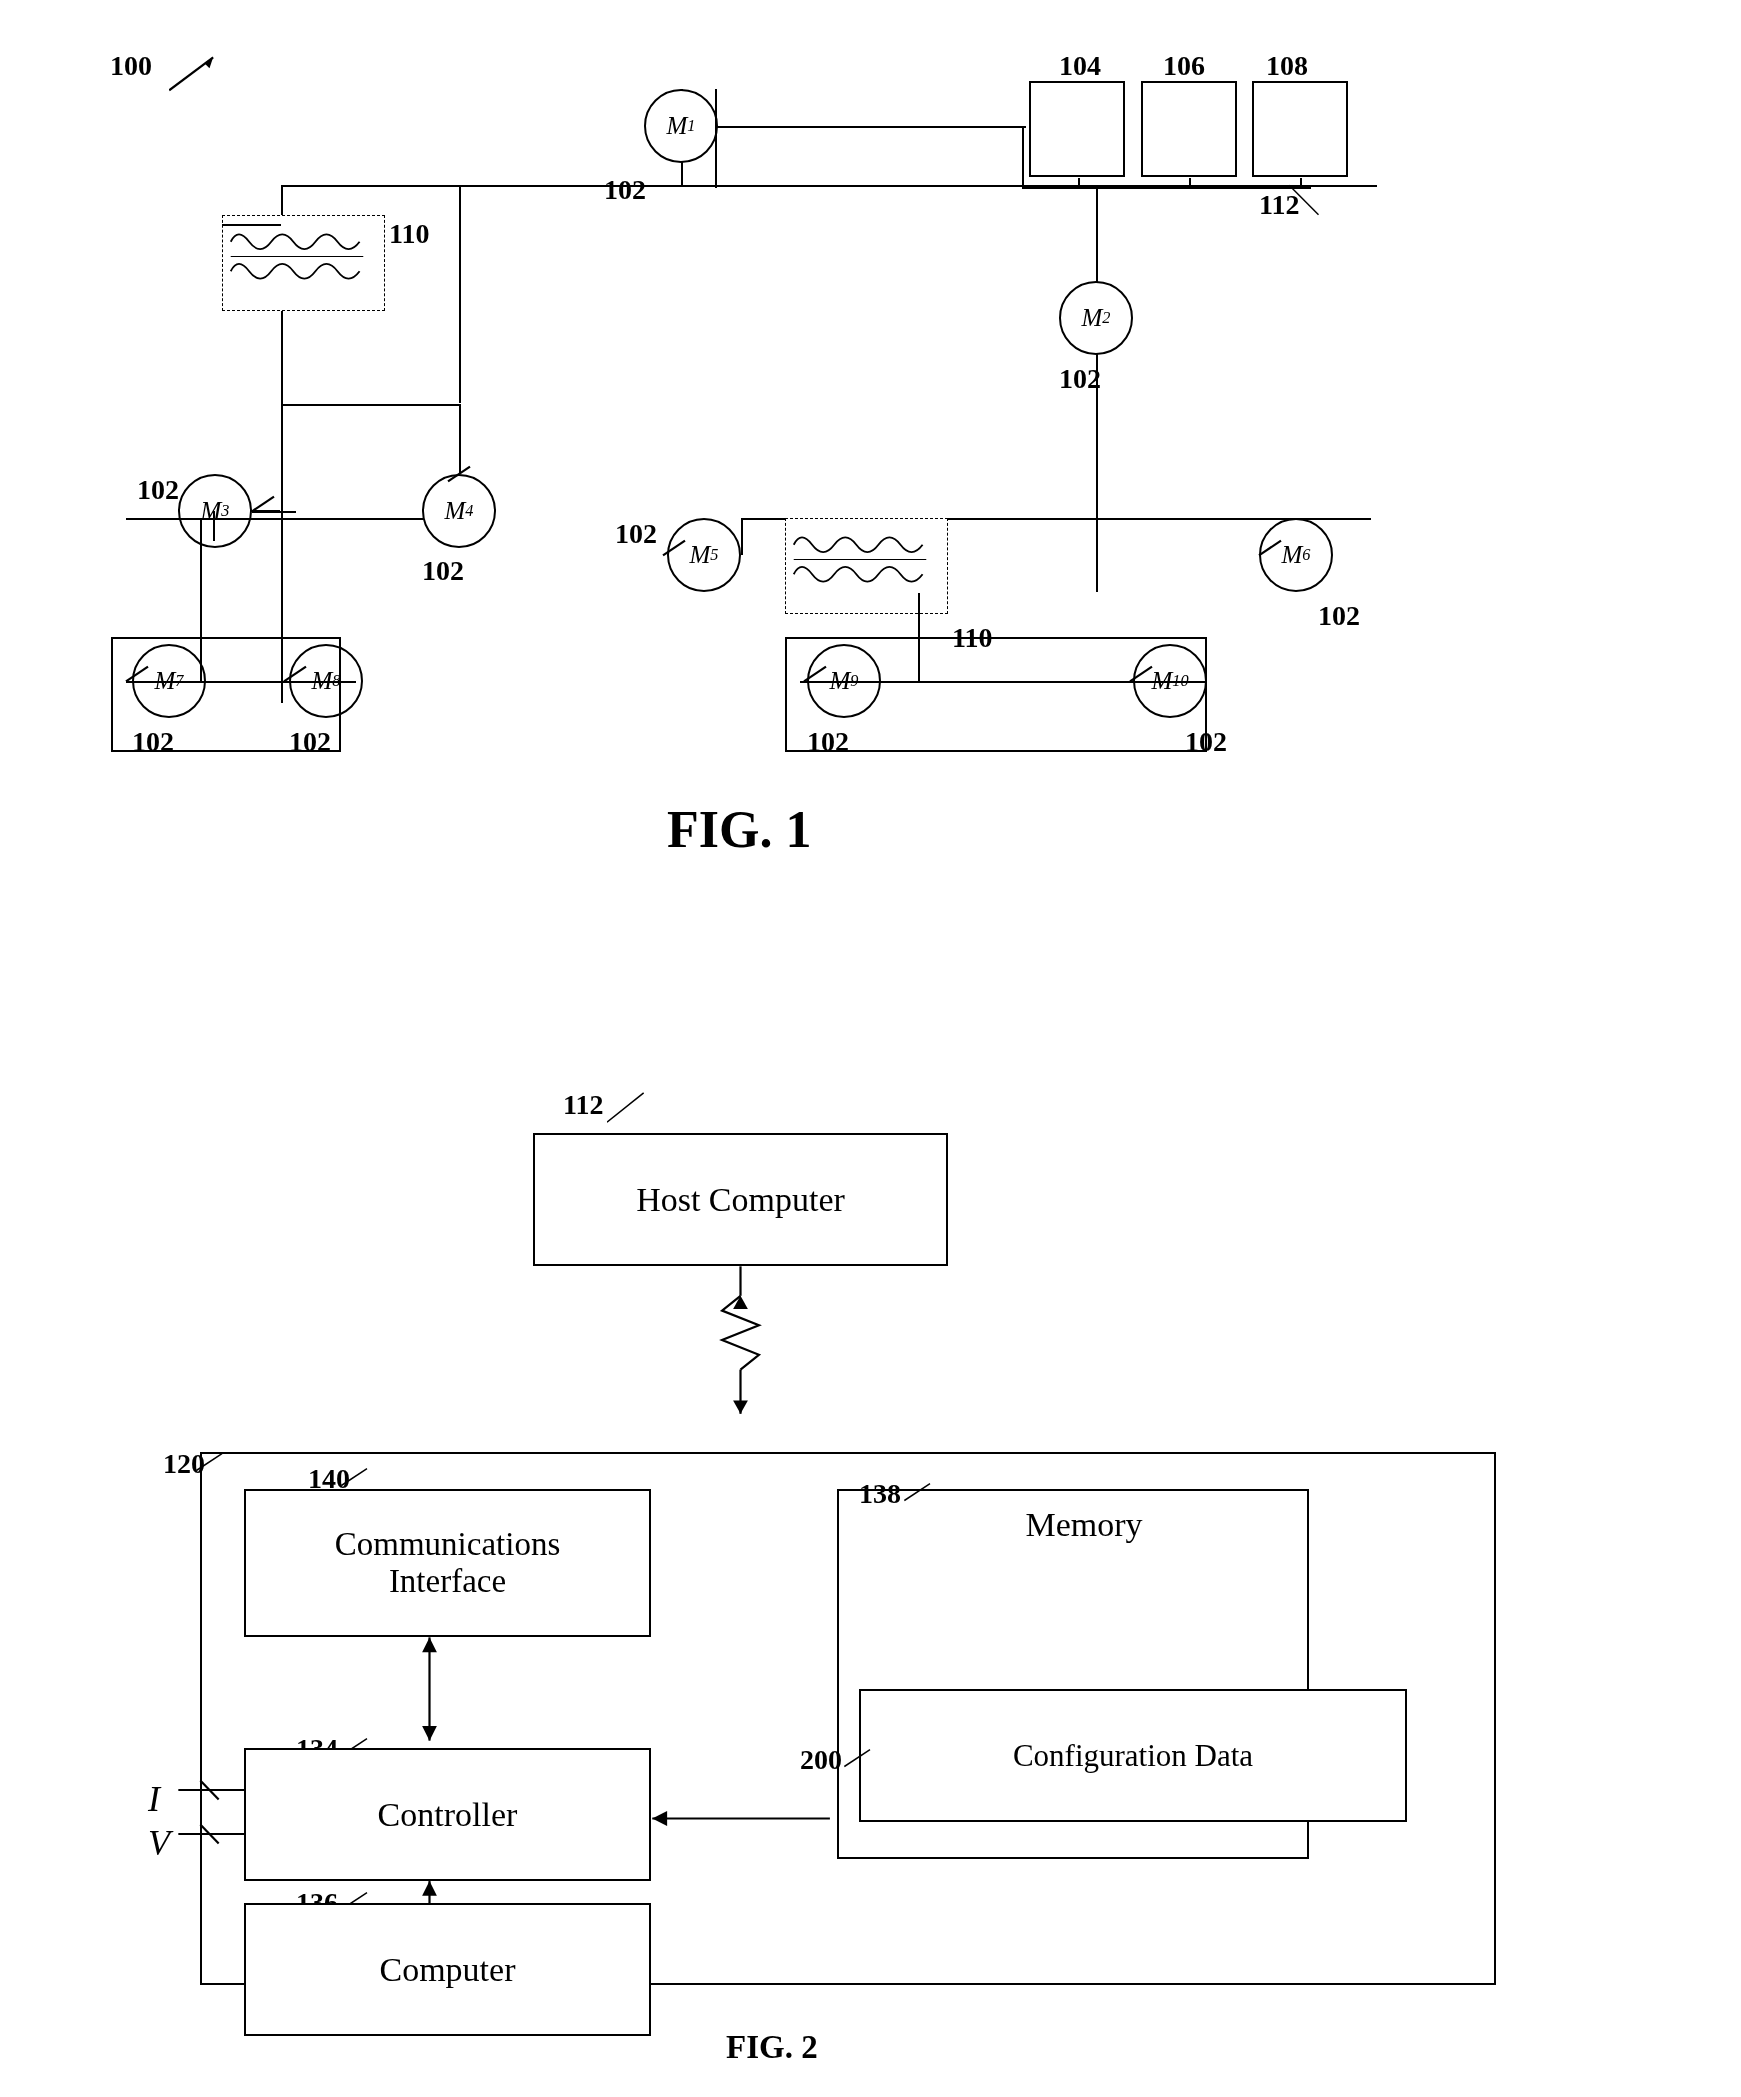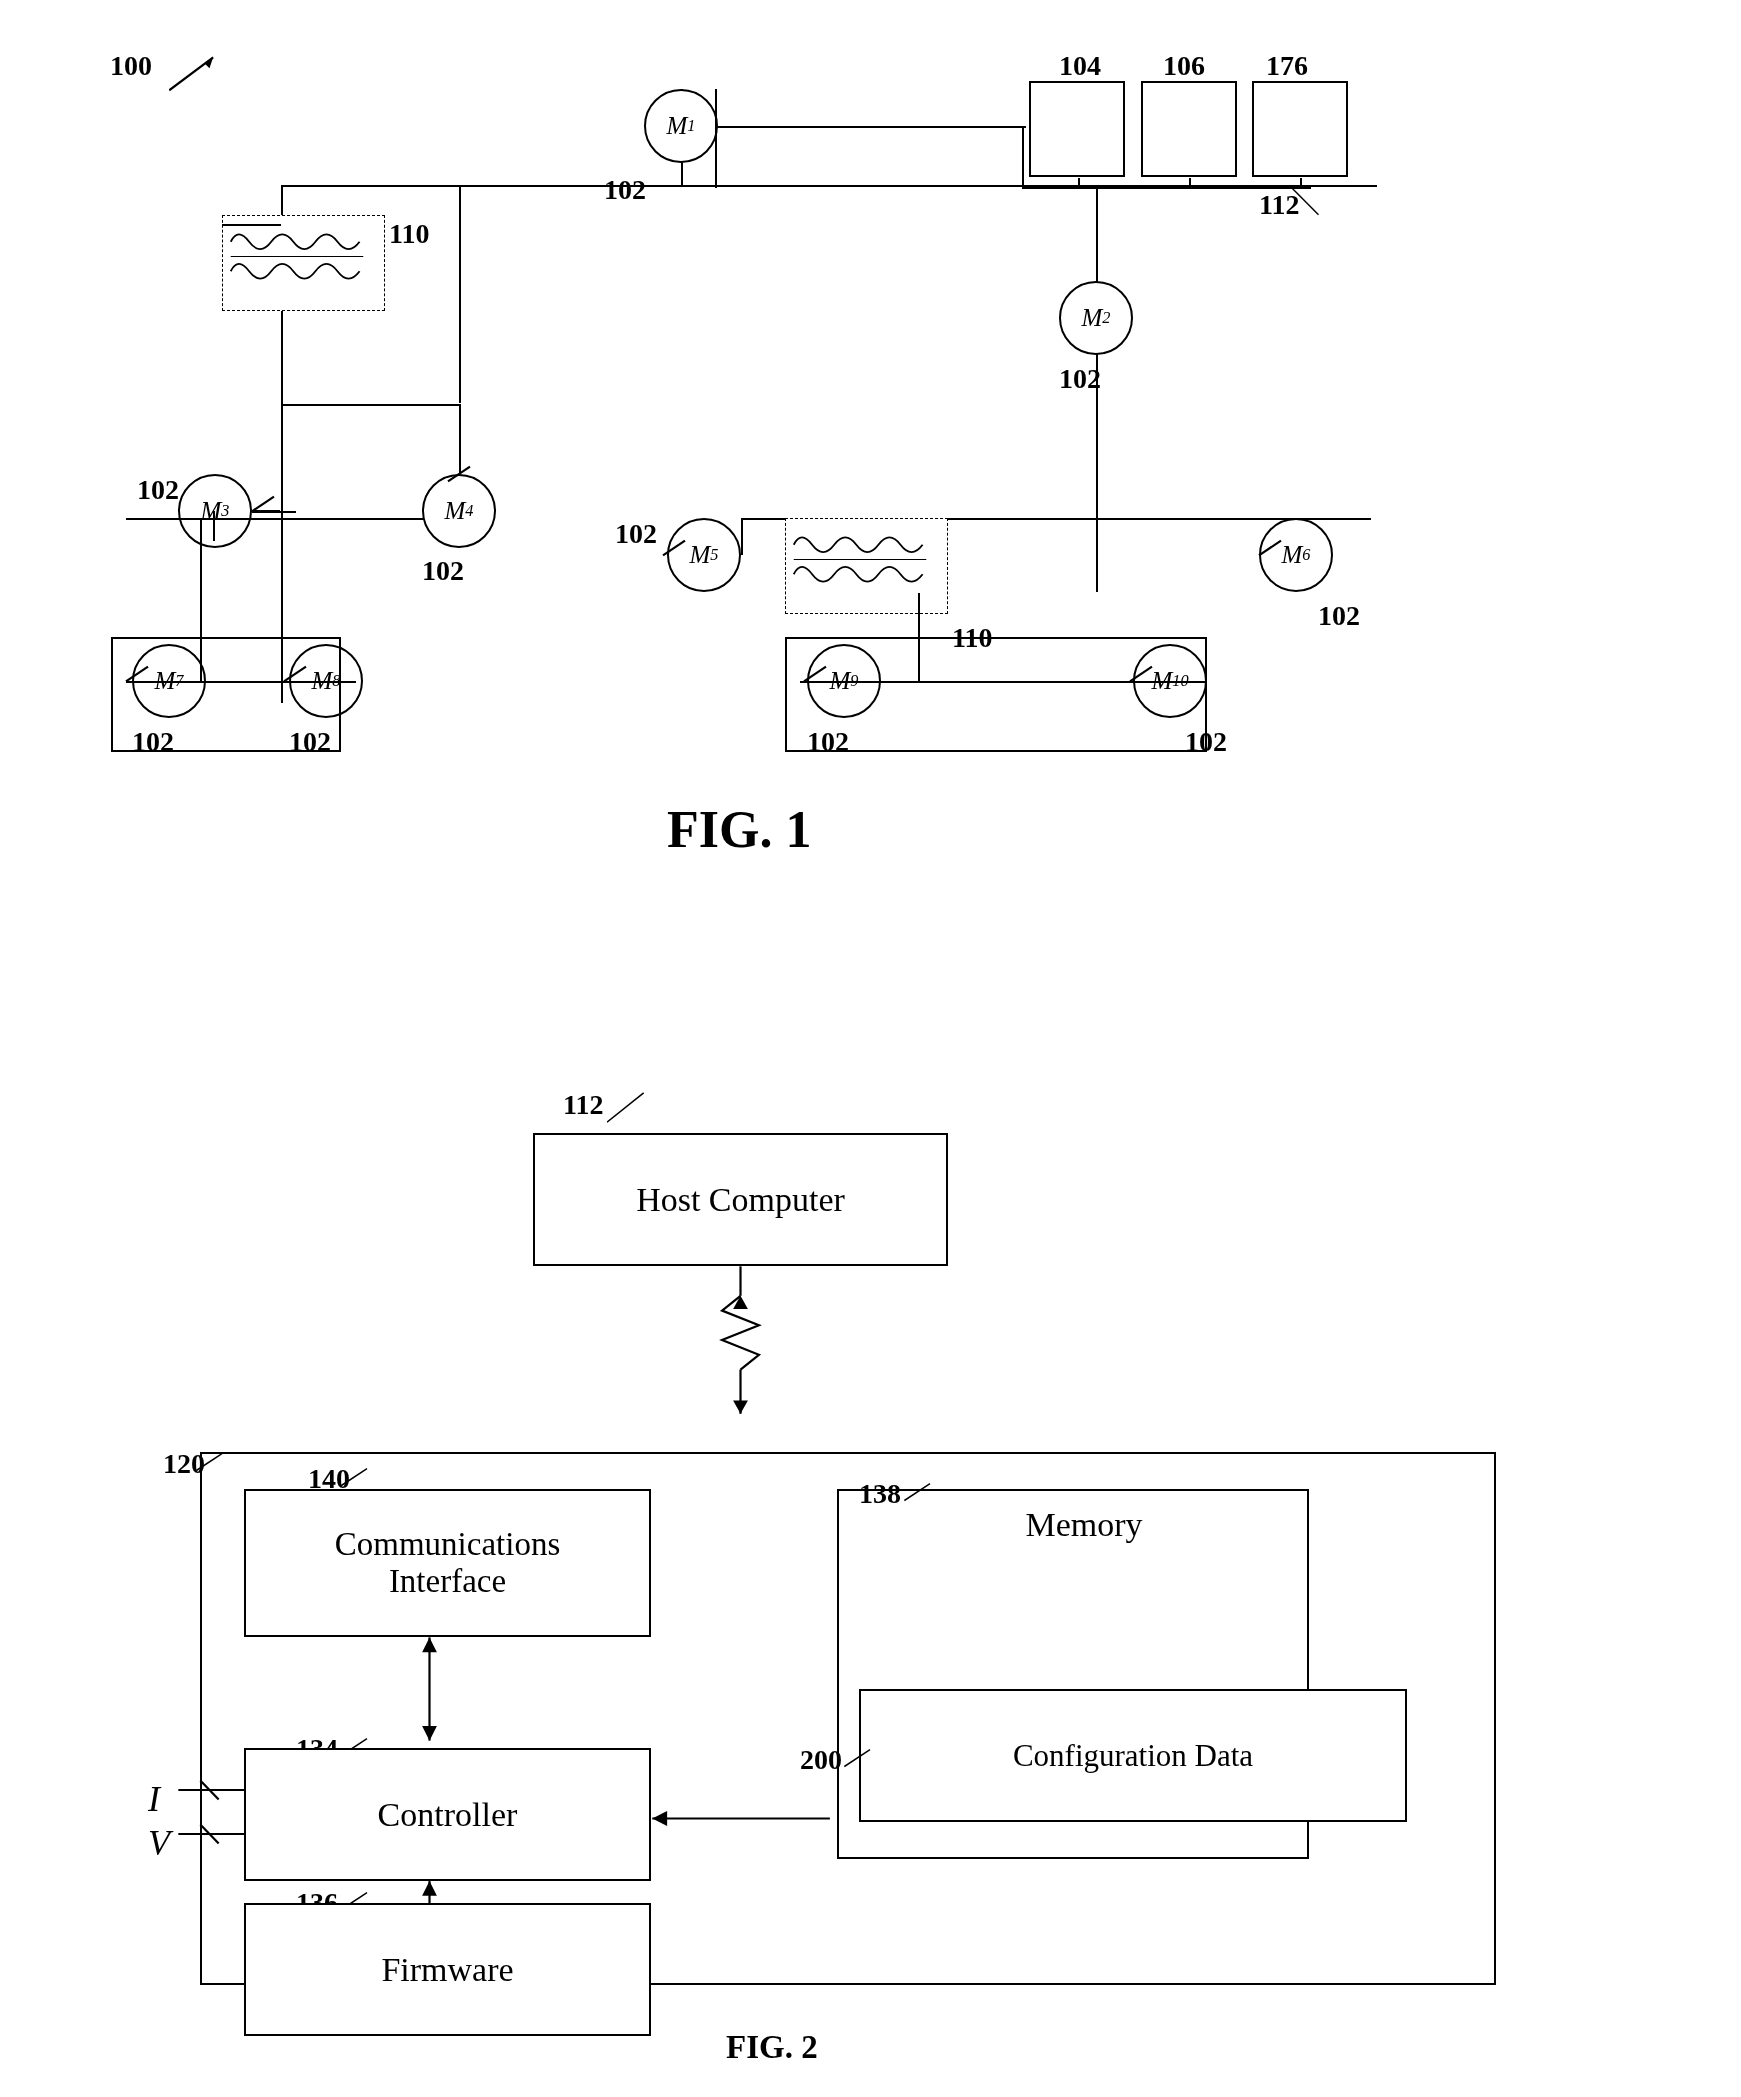--- a/index.html
+++ b/index.html
@@ -103,21 +103,21 @@
   <div class="line line-v" style="top:89px; left:681px; height:96px;"></div>
 
   <div class="motor" style="top:89px; left:644px;">
     M<sub>1</sub>
   </div>
 
   <div class="ref" style="top:174px; left:604px;">102</div>
 
   <div class="ref" style="top:50px; left:1059px;text-align:center;">104</div>
   <div class="ref" style="top:50px; left:1163px;">106</div>
-  <div class="ref" style="top:50px; left:1266px;">176</div>
+  <div class="ref" style="top:50px; left:1266px;">108</div>
 
   <div class="encoder-box" style="top:81px; left:1029px; width:96px; height:96px;"></div>
   <div class="encoder-box" style="top:81px; left:1141px; width:96px; height:96px;"></div>
   <div class="encoder-box" style="top:81px; left:1252px; width:96px; height:96px;"></div>
 
   <div class="ref" style="top:189px; left:1259px;">112</div>
 
   <svg style="position:absolute;top:178px;left:1252px;" width="89" height="44" viewBox="0 0 120 60">
     <line x1="50" y1="10" x2="90" y2="50" stroke="#000" stroke-width="2"></line>
   </svg>
@@ -342,21 +342,21 @@
     <polygon points="40,0 30,20 50,20" fill="#000"></polygon>
     <polygon points="40,130 30,110 50,110" fill="#000"></polygon>
   </svg>
 
   <div class="ref" style="top:1887px; left:296px;">136</div>
   <svg style="position:absolute;top:1889px;left:341px;" width="30" height="22" viewBox="0 0 40 30">
     <line x1="0" y1="28" x2="35" y2="5" stroke="#000" stroke-width="2"></line>
   </svg>
 
   <div class="block-box" style="top:1903px; left:244px; width:407px; height:133px;">
-    <span>Firmware</span>
+    <span>Computer</span>
   </div>
 
   <div class="block-box" style="top:1489px; left:837px; width:472px; height:370px; font-size:34px; align-items:flex-start; padding-top:15px; padding-left:22px;">
     <span>Memory</span>
   </div>
 
   <div class="ref" style="top:1478px; left:859px;">138</div>
   <svg style="position:absolute;top:1480px;left:904px;" width="30" height="22" viewBox="0 0 40 30">
     <line x1="0" y1="28" x2="35" y2="5" stroke="#000" stroke-width="2"></line>
   </svg>

